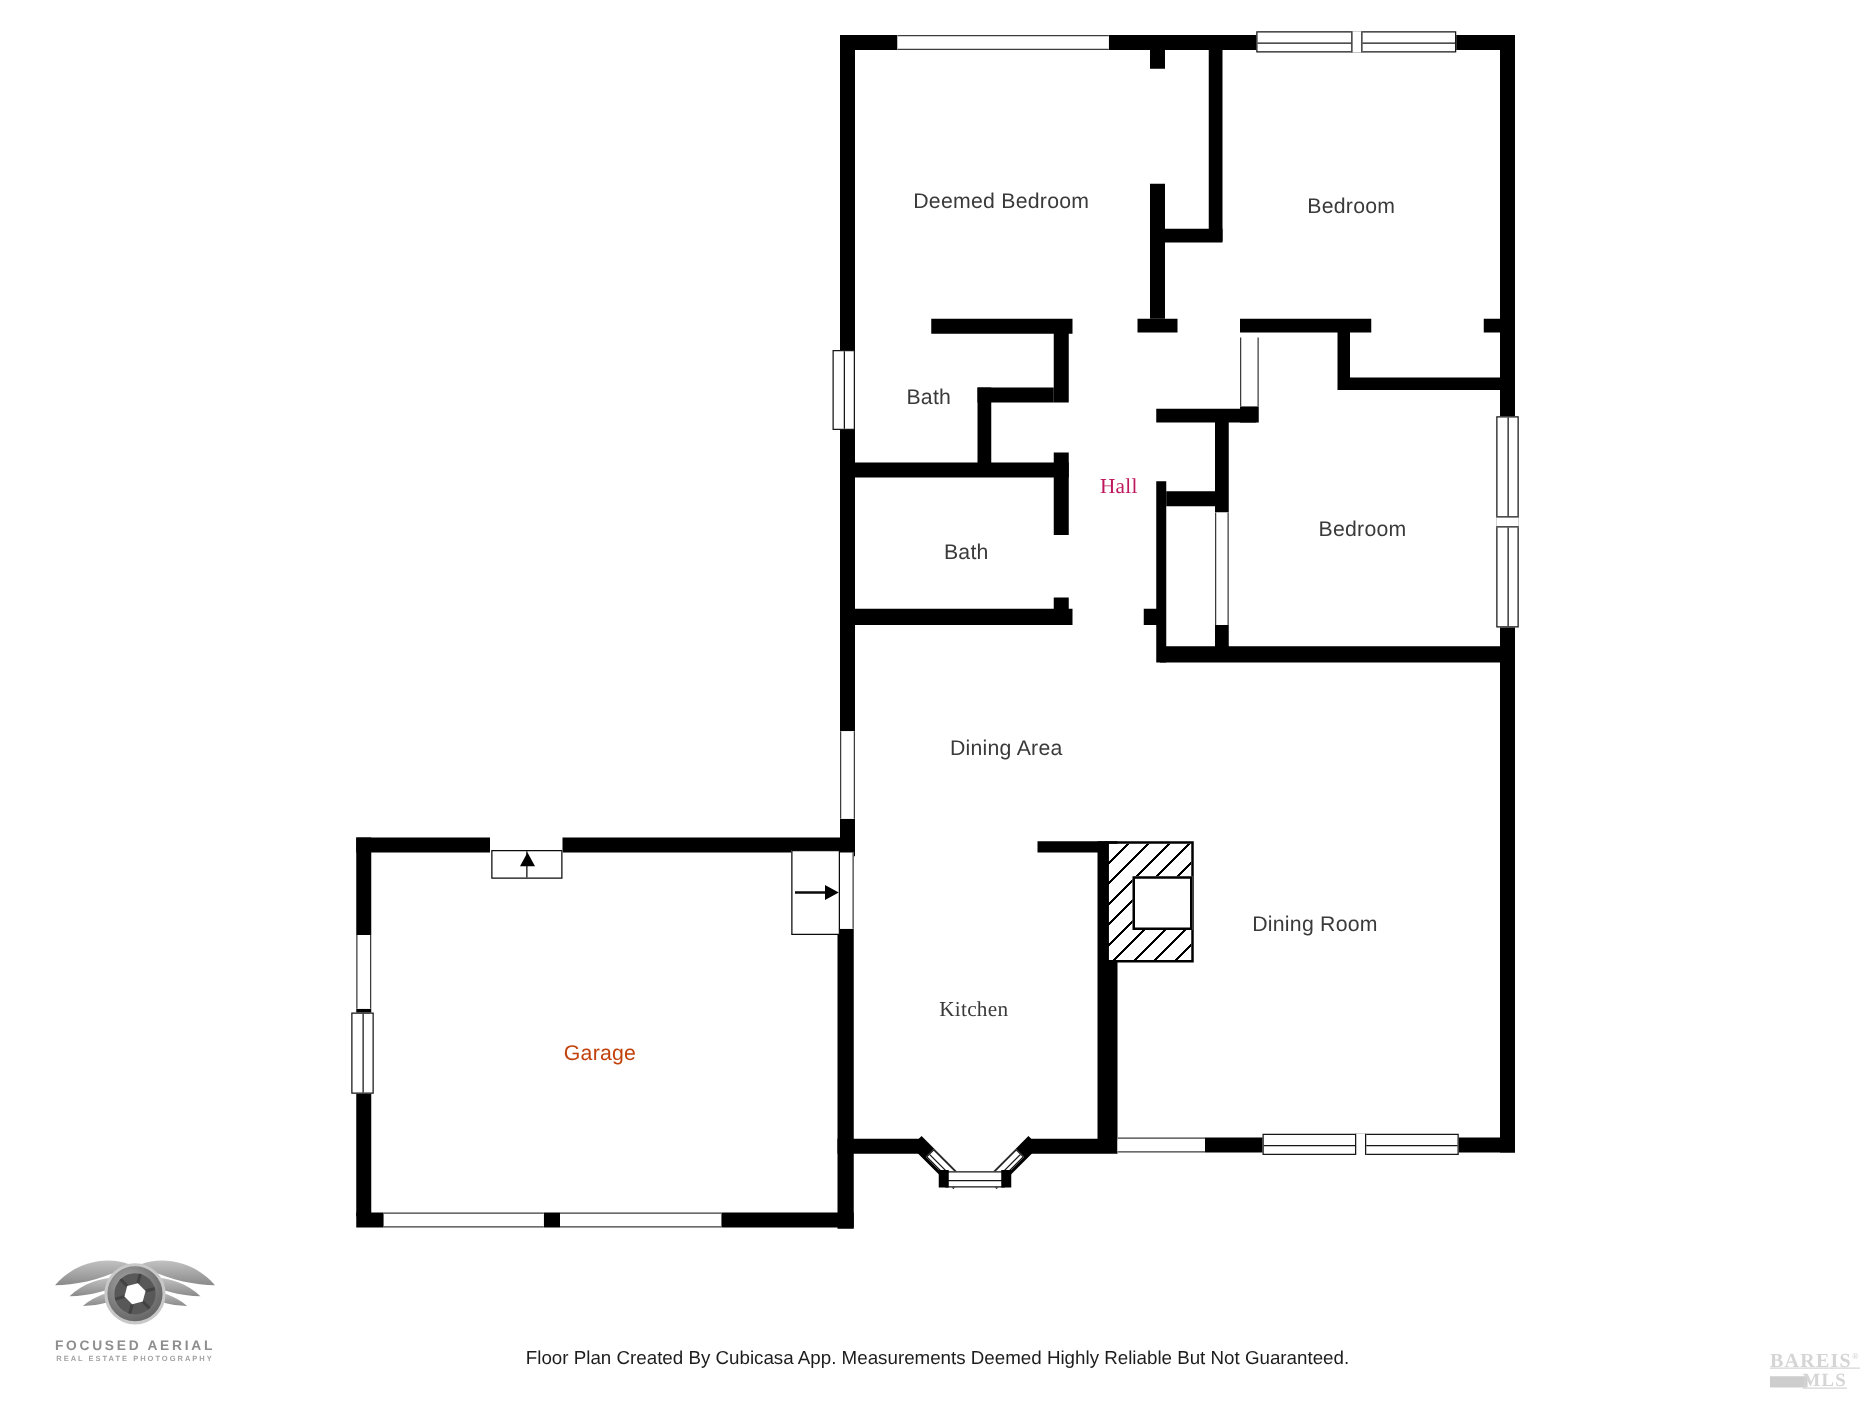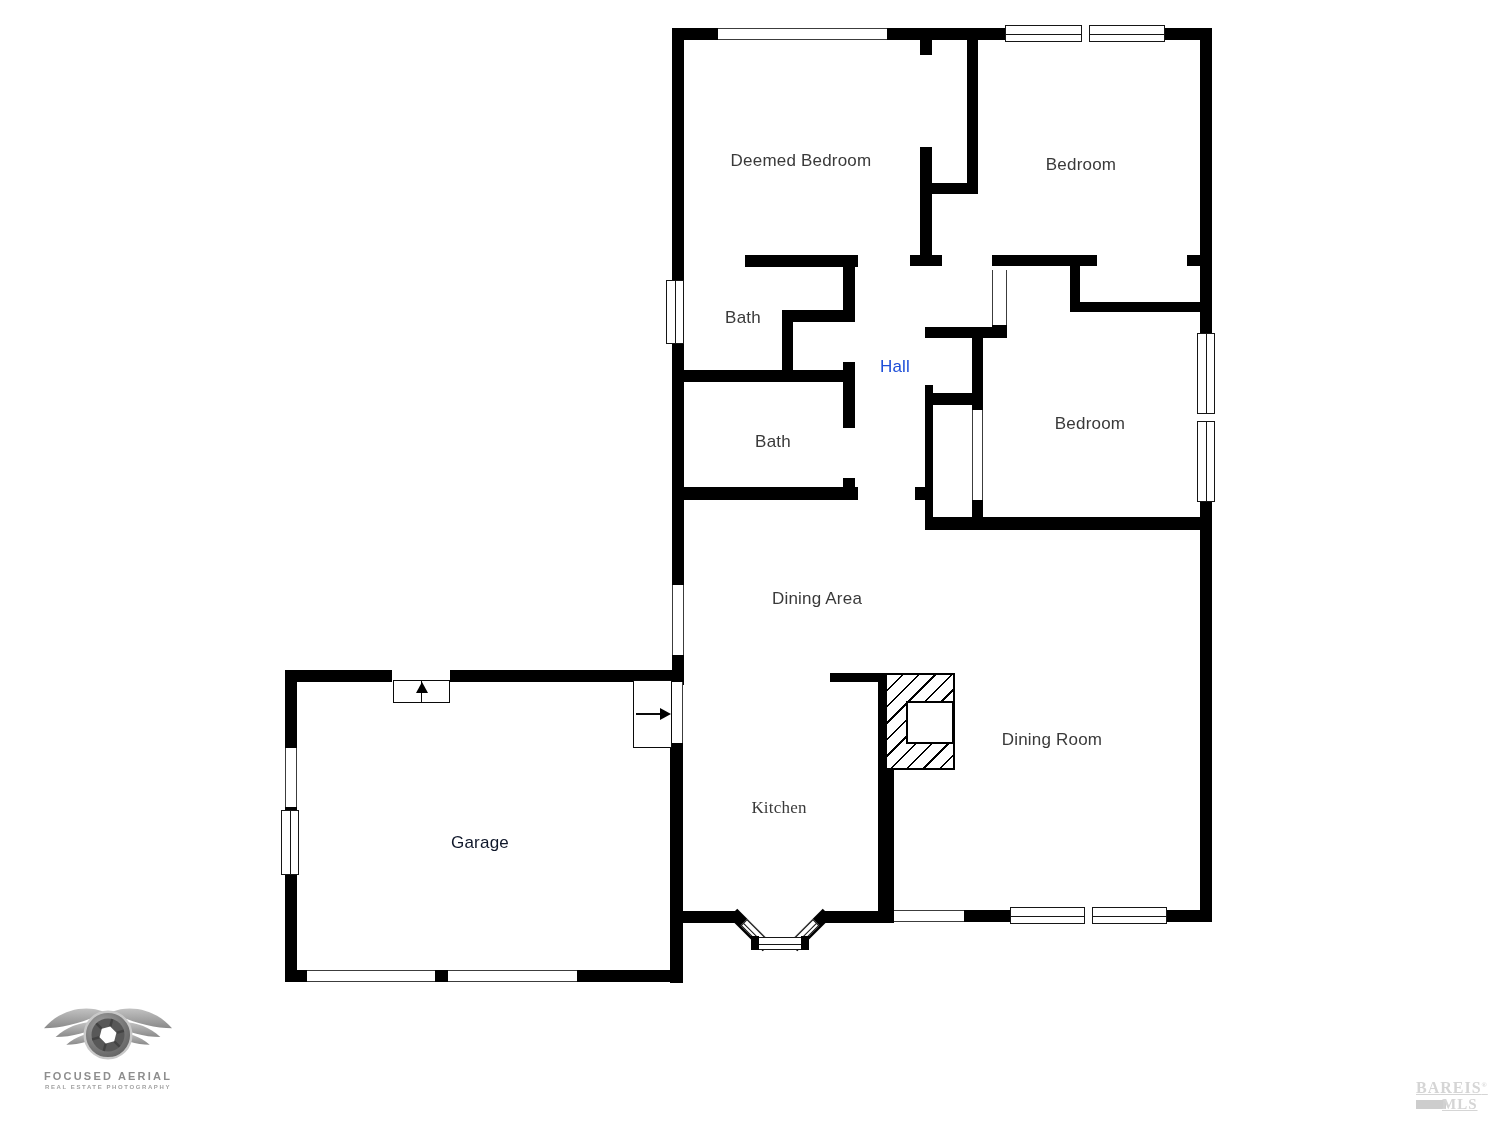--- a/index.html
+++ b/index.html
@@ -140,27 +140,27 @@
         <div class="dl"></div>
         <div class="da"></div>
       </div>
       <div class="door right" style="left: 633px; top: 680px; width: 39px; height: 68px;">
         <div class="dl"></div>
         <div class="da"></div>
       </div>
       <div class="room" style="left: 801px; top: 161px; color: rgb(58, 58, 58);">Deemed Bedroom</div>
       <div class="room" style="left: 1081px; top: 165px; color: rgb(58, 58, 58);">Bedroom</div>
       <div class="room" style="left: 743px; top: 318px; color: rgb(58, 58, 58);">Bath</div>
-      <div class="room" style="left: 895px; top: 367px; color: #1d4ed8;">Hall</div>
+      <div class="room" style="left: 895px; top: 389px; color: #be185d; font-family: Liberation Serif, serif;">Hall</div>
       <div class="room" style="left: 773px; top: 442px; color: rgb(58, 58, 58);">Bath</div>
       <div class="room" style="left: 1090px; top: 424px; color: rgb(58, 58, 58);">Bedroom</div>
-      <div class="room" style="left: 805px; top: 599px; color: rgb(58, 58, 58); margin-left: 12px;">Dining Area</div>
+      <div class="room" style="left: 805px; top: 599px; color: rgb(58, 58, 58);">Dining Area</div>
       <div class="room" style="left: 1052px; top: 740px; color: rgb(58, 58, 58);">Dining Room</div>
       <div class="room" style="left: 779px; top: 808px; color: rgb(58, 58, 58); font-family: Liberation Serif, serif;">Kitchen</div>
-      <div class="room" style="left: 480px; top: 843px; color: #0f172a;">Garage</div>
+      <div class="room" style="left: 480px; top: 843px; color: #c2410c;">Garage</div>
     </div>
 
   <div class="pg-logo">
     <svg width="132" height="64" viewBox="0 0 136 66">
       <defs>
         <linearGradient id="wg" x1="0" y1="0" x2="0" y2="1">
           <stop offset="0" stop-color="#c2c2c2"></stop>
             <stop offset="1" stop-color="#8a8a8a"></stop>
         </linearGradient>
         <radialGradient id="lens" cx="0.4" cy="0.35" r="0.9">
@@ -188,20 +188,21 @@
         <line x1="59.3" y1="34.3" x2="51.6" y2="36.4"></line>
         <line x1="65.7" y1="40.7" x2="63.6" y2="48.4"></line>
         <line x1="74.4" y1="38.4" x2="80" y2="44"></line>
       </g>
       <polygon points="76.7,29.7 70.3,23.3 61.6,25.6 59.3,34.3 65.7,40.7 74.4,38.4" fill="#ffffff"></polygon>
     </svg>
     <div class="pg-name">FOCUSED AERIAL</div>
     <div class="pg-tag">REAL ESTATE PHOTOGRAPHY</div>
   </div>
 
+  <div class="footer">Floor Plan Created By Cubicasa App. Measurements Deemed Highly Reliable But Not Guaranteed.</div>
 
   <div class="mls">
     <div class="mls-top"><span>BAREIS</span><sup>®</sup></div>
     <div class="mls-bottom">
       <span class="mls-bar"></span>
       <span class="mls-sub">MLS</span>
     </div>
   </div>
 
 </div>

